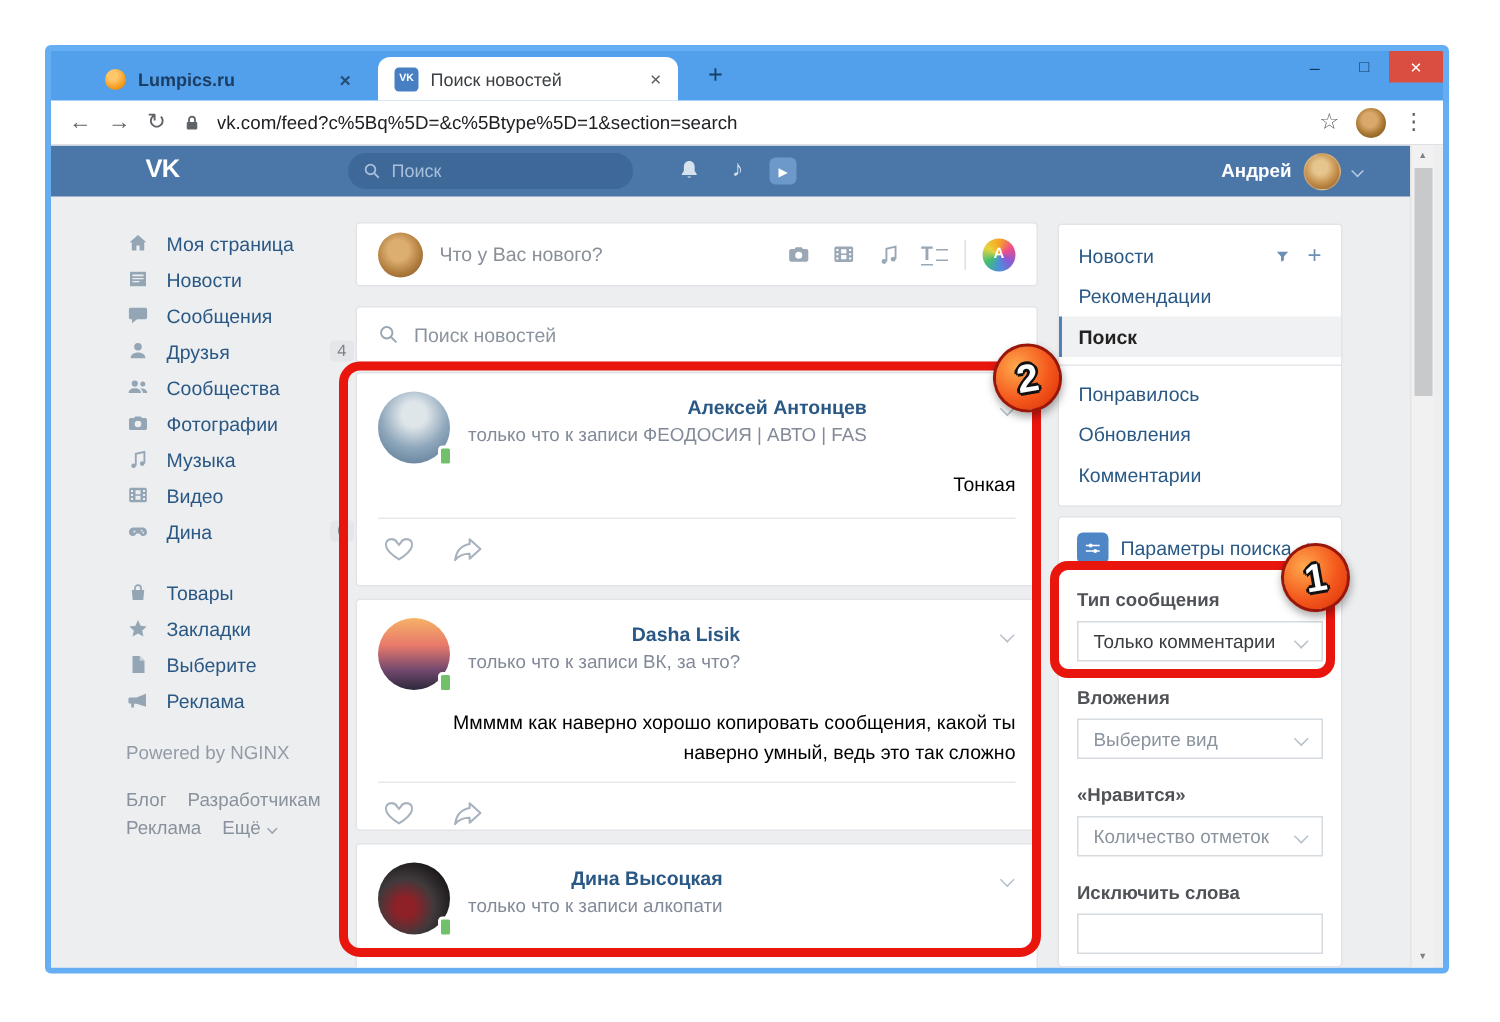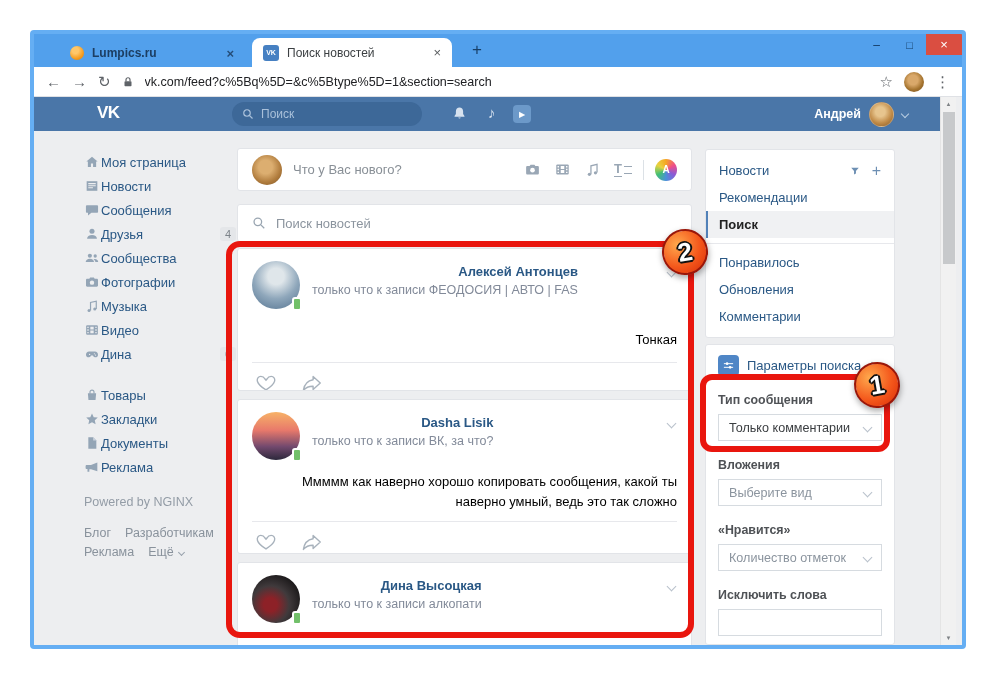--- a/index.html
+++ b/index.html
@@ -61,21 +61,21 @@
 
   
   .pg-scroll { position:absolute; right:6px; top:0; width:16px; height:100%;
                background:#f1f1f1; border-left:1px solid #e4e4e4; }
   .sb-arrow { position:absolute; left:0; width:100%; text-align:center; color:#7e8285; font-size:6px; }
   .sb-up { top:4px; } .sb-down { bottom:4px; }
   .sb-thumb { position:absolute; left:1.5px; top:15px; width:12px; height:152px; background:#c7c9cb; }
 
   
   .sidebar { position:absolute; left:50px; top:53px; width:152px; }
-  .sb-item { height:24px; display:flex; align-items:center; gap:1px; font-size:13px; color:#2a5885; }
+  .sb-item { height:24px; display:flex; align-items:center; gap:11px; font-size:13px; color:#2a5885; }
   .sb-item svg { width:16px; height:16px; color:#94a5b6; flex:none; }
   .sb-badge { margin-left:auto; background:#e4e6e9; color:#7b8289; font-size:11px;
               padding:1px 5px; border-radius:3px; }
   .sb-gap { height:17px; }
   .sb-powered { margin-top:16px; font-size:12.5px; color:#939ca6; }
   .sb-links { margin-top:17px; display:flex; flex-wrap:wrap; column-gap:14px; row-gap:5px;
               font-size:12.5px; color:#89929c; width:160px; }
   .sb-links .more { display:flex; align-items:center; gap:5px; }
 
   
@@ -108,21 +108,21 @@
   .post-ava { width:48px; height:48px; border-radius:50%; position:relative; flex:none; }
   .ava-1 { background:radial-gradient(circle at 50% 32%, #dfe6ea 0 20%, #8fa7bb 55%, #52718f 100%); }
   .ava-2 { background:linear-gradient(180deg,#f7b267 0%,#e8796b 38%,#73496e 72%,#2c283b 100%); }
   .ava-3 { background:radial-gradient(circle at 38% 62%, #8d2127 0 16%, #403a3c 45%, #171516 80%); }
   .mob { position:absolute; right:-2px; bottom:-2px; width:10px; height:14px;
          background:#72c06a; border:2px solid #fff; border-radius:3px; }
   .post-info { margin-left:12px; padding-top:3px; }
   .post-name { font-size:13px; font-weight:700; color:#2a5885; }
   .post-meta { margin-top:4px; font-size:12.5px; color:#828a99; }
   .post-chev { position:absolute; right:16px; top:20px; }
-  .post-text { margin-top:21px; font-size:13px; color:#000; line-height:1.5; }
+  .post-text { margin-top:4px; font-size:13px; color:#000; line-height:1.5; }
   .post-div { margin-top:12px; border-top:1px solid #e7e8ec; }
   .post-actions { margin-top:9px; display:flex; gap:24px; padding-left:3px; }
   .post-actions svg { width:22px; height:22px; color:#a8b2bc; }
 
   
   .rn-card { position:absolute; left:671px; top:52px; width:190px; padding:7px 0; }
   .rn-row { height:27px; display:flex; align-items:center; padding:0 13px; font-size:13px; color:#2a5885; }
   .rn-row-active { background:#f0f1f3; color:#222; font-weight:700;
                    border-left:2px solid #5181b8; padding-left:11px; }
   .rn-tools { margin-left:auto; display:flex; align-items:center; gap:11px; color:#6d8fb3; }
@@ -301,21 +301,21 @@
           <svg viewBox="0 0 24 24" fill="currentColor">
               <path d="M12 3.6l2.6 5.6 6.1.7-4.5 4.1 1.2 6-5.4-3-5.4 3 1.2-6-4.5-4.1 6.1-.7z"></path>
             </svg>
           <span>Закладки</span>
         </div>
         <div class="sb-item">
           <svg viewBox="0 0 24 24" fill="currentColor">
               <path d="M6.5 3.5h7.2l4.8 4.8v12.2H6.5z"></path>
               <path d="M13.7 3.5v4.8h4.8z" fill="#c9d2dc"></path>
             </svg>
-          <span>Документы</span>
+          <span>Выберите</span>
         </div>
         <div class="sb-item">
           <svg viewBox="0 0 24 24" fill="currentColor">
               <path d="M20 5.2v13l-9.5-3H8v3.8H5.2V15H4c-.9 0-1.6-.7-1.6-1.6v-2.8C2.4 9.7 3.1 9 4 9h6.5z"></path>
             </svg>
           <span>Реклама</span>
         </div>
         <div class="sb-powered">Powered by NGINX</div>
         <div class="sb-links">
           <span>Блог</span>

